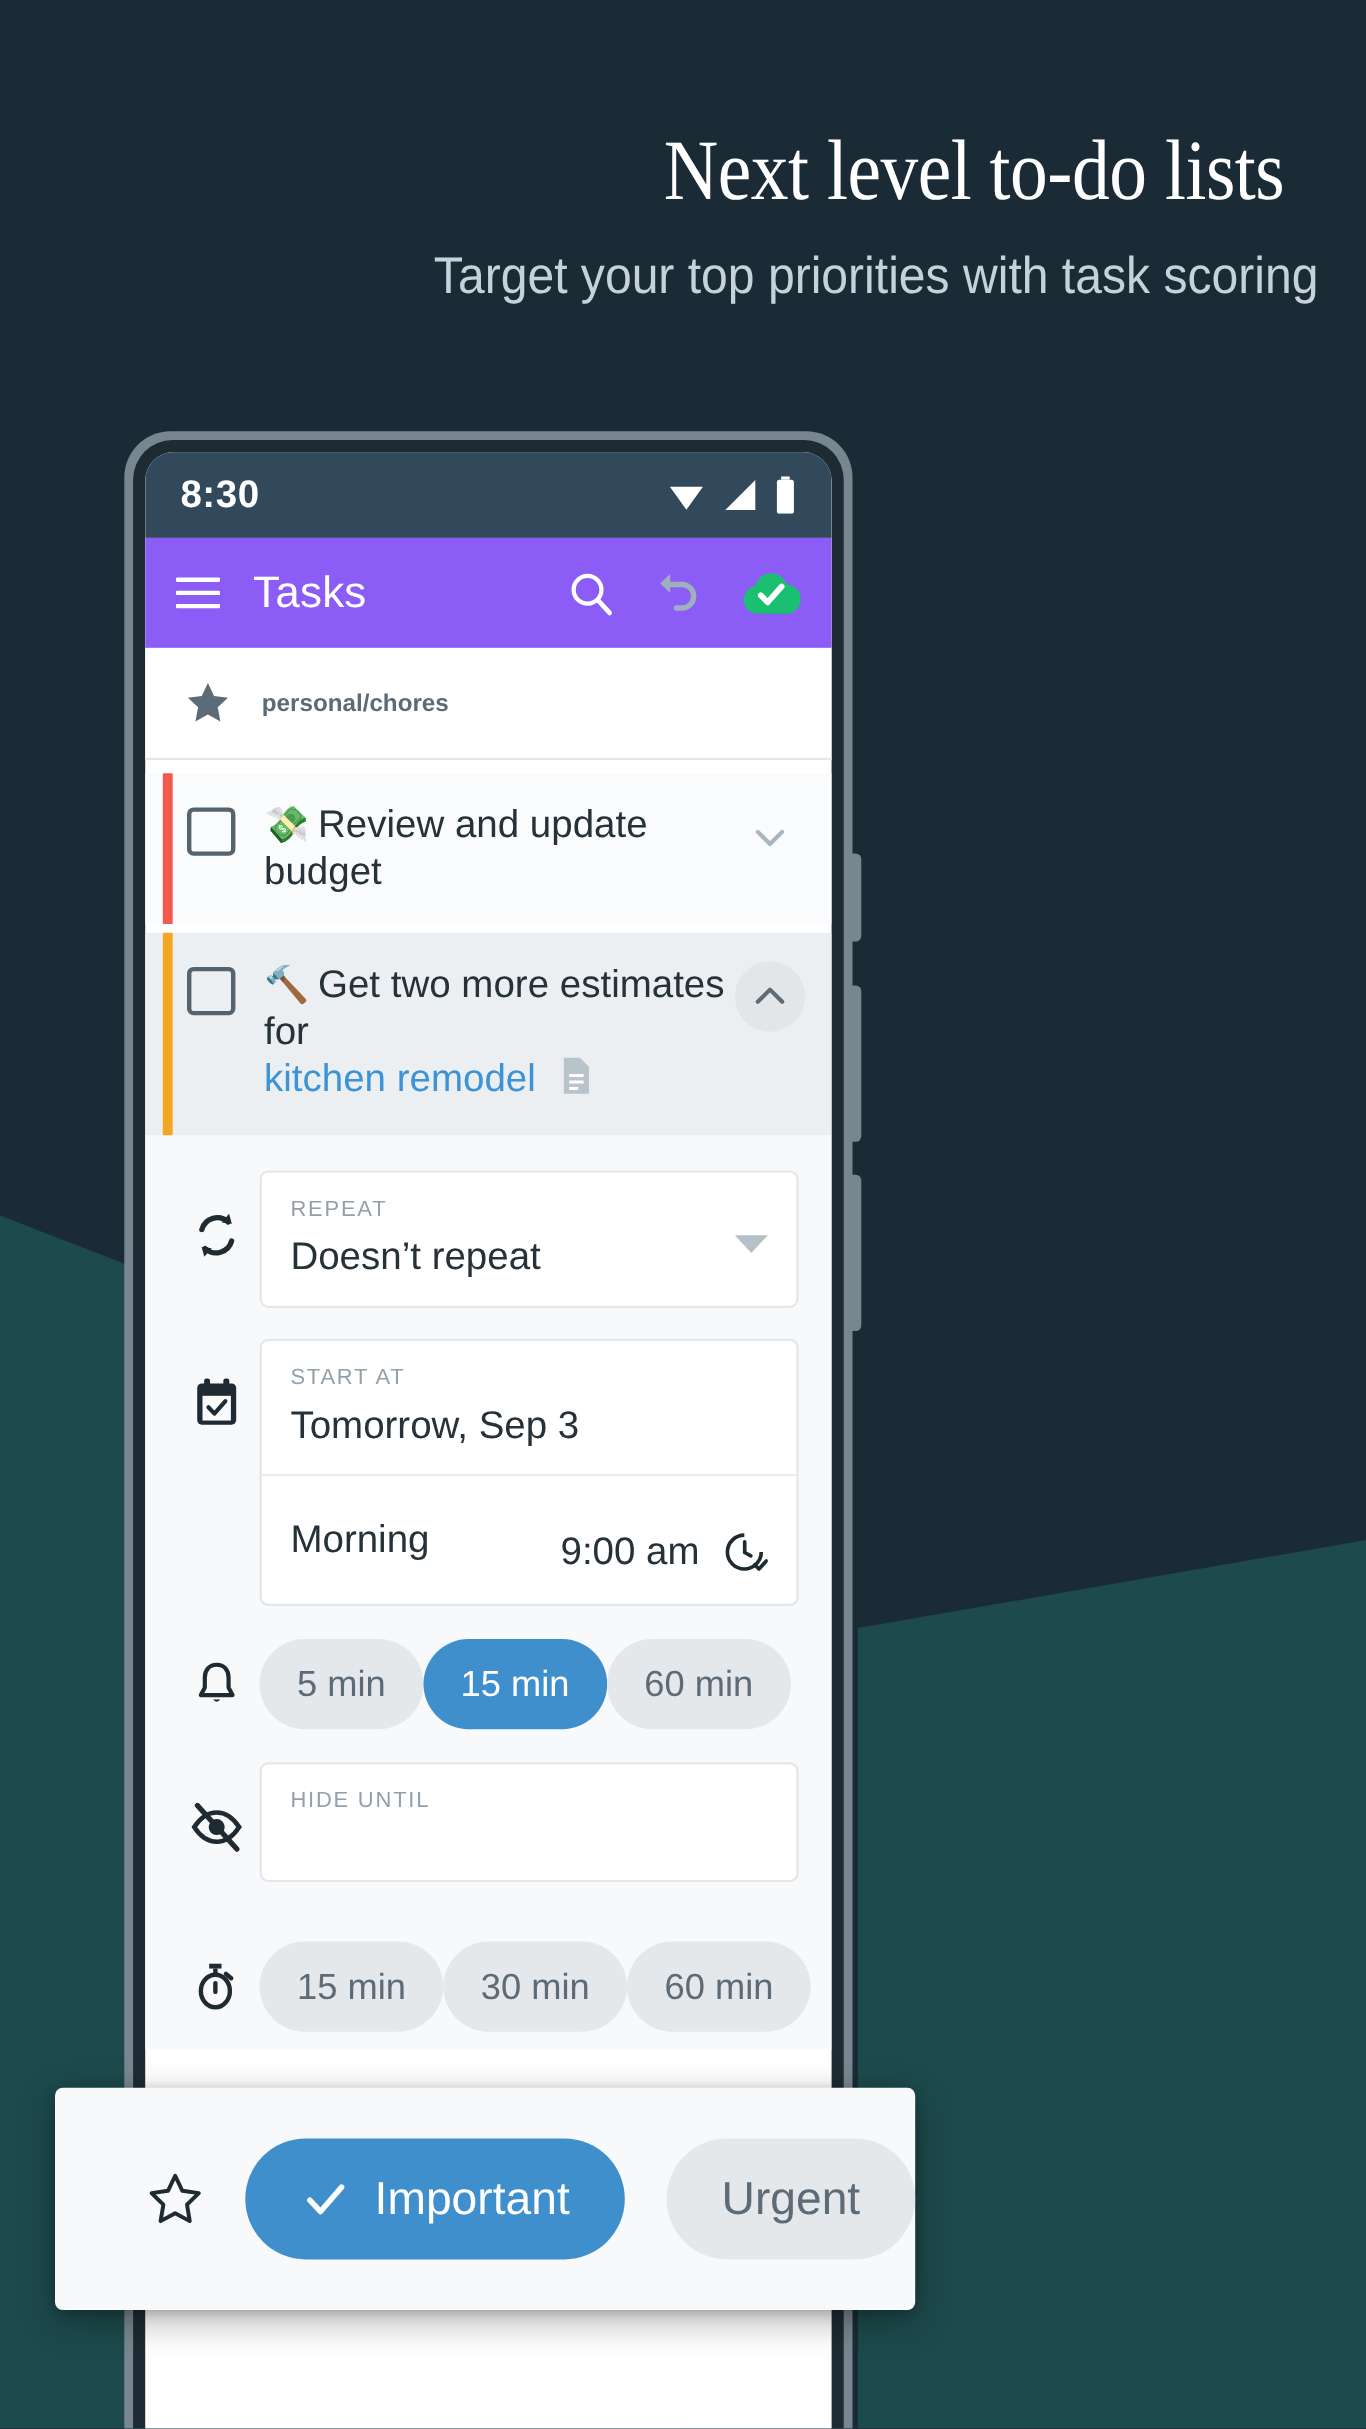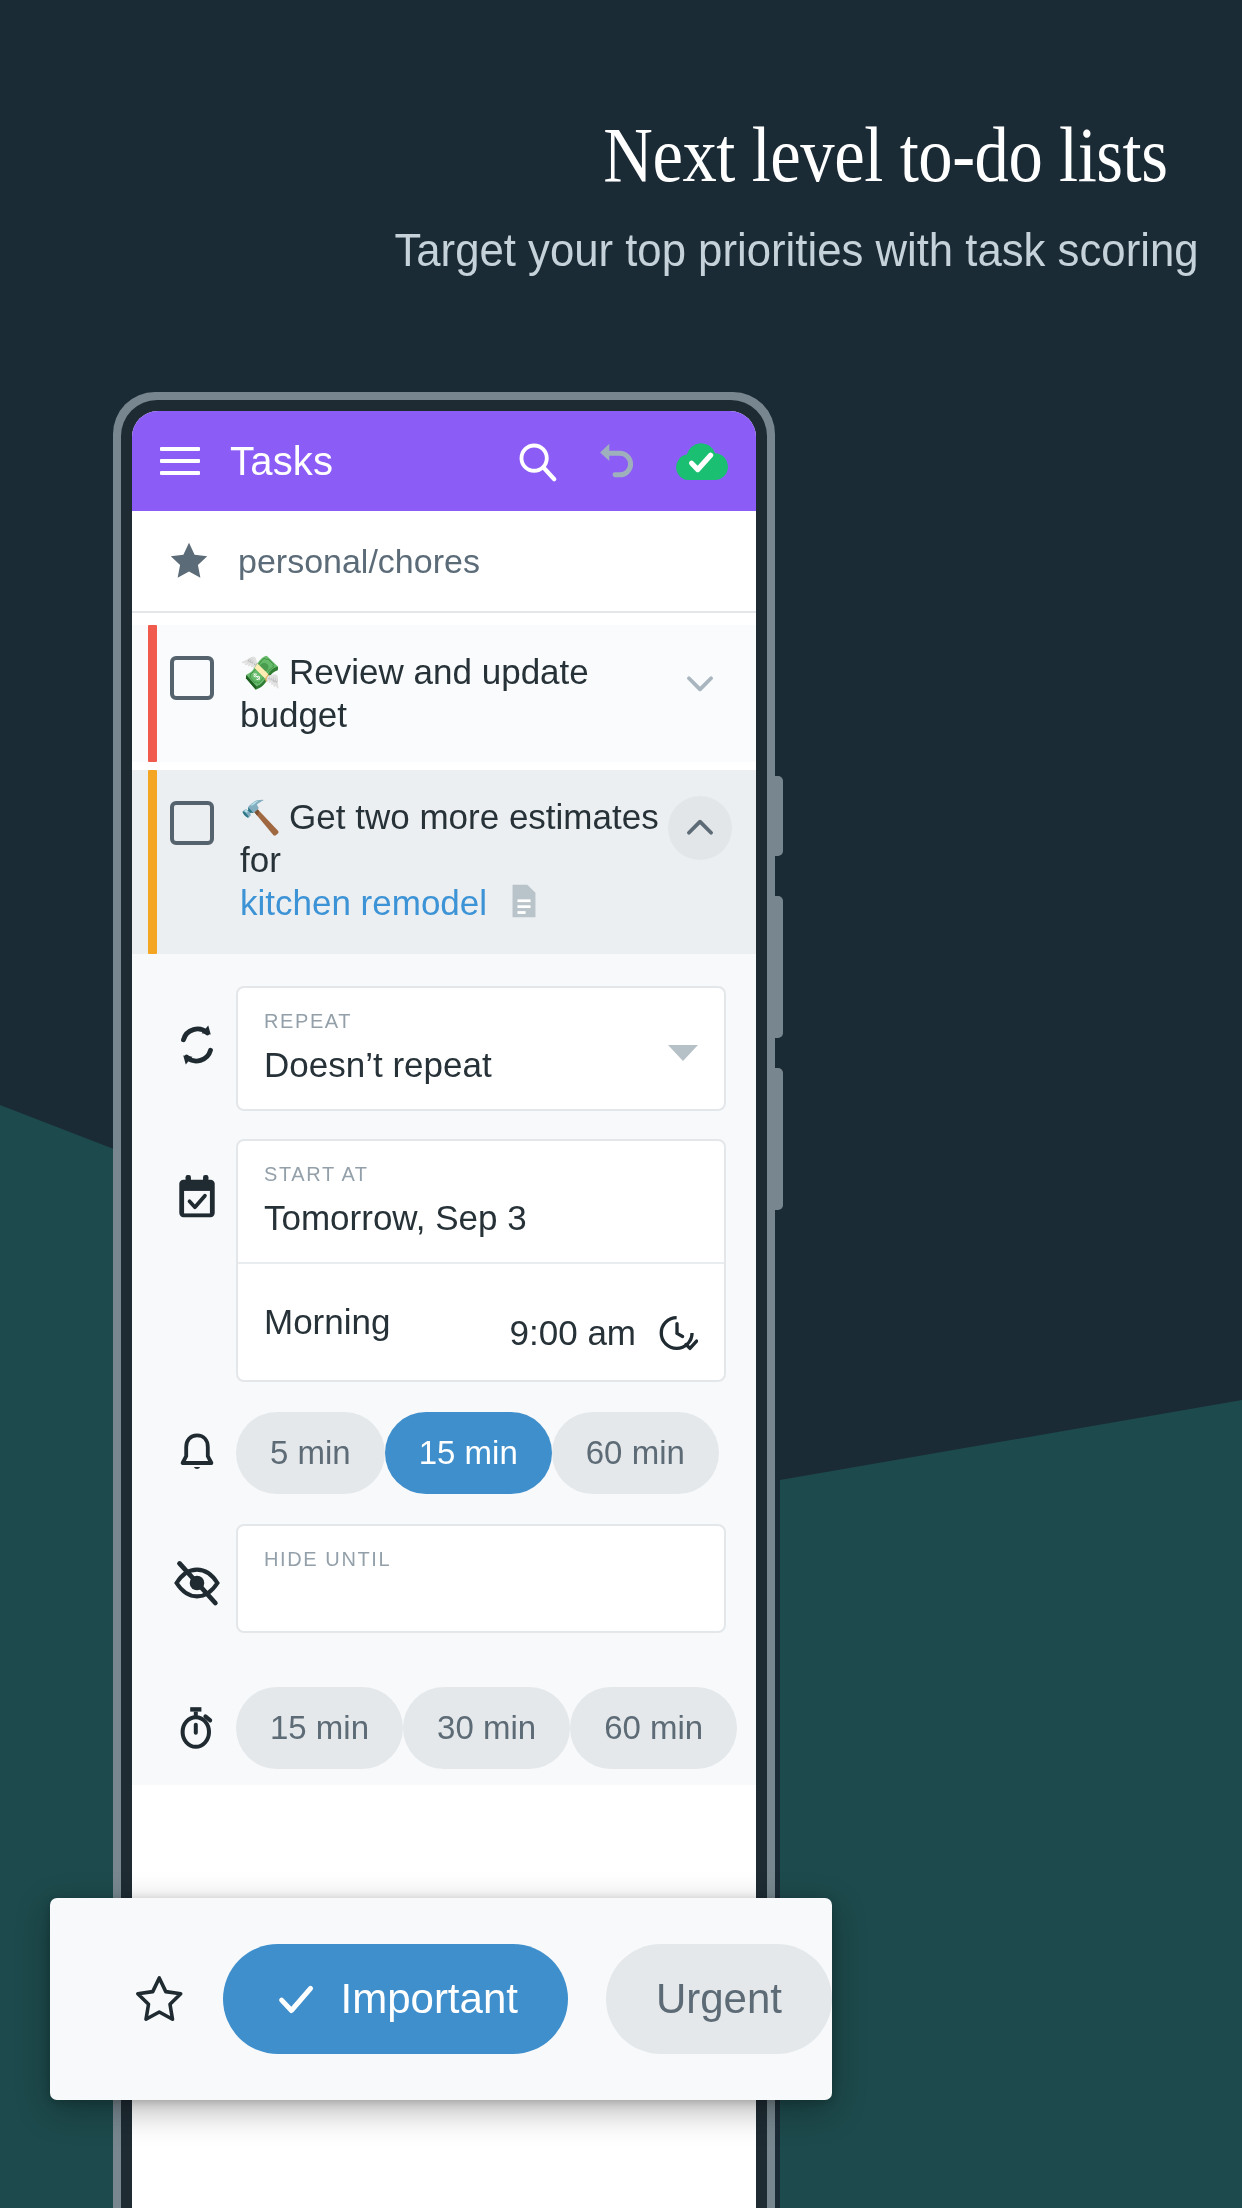--- a/index.html
+++ b/index.html
@@ -88,21 +88,21 @@
   .appbar-title { color: #fff; font-size: 40px; margin-left: 30px; flex: 1; letter-spacing: 0.2px; }
   .appbar-actions { display: flex; align-items: center; gap: 34px; }
   .sync-cloud { width: 54px; height: 46px; position: relative; }
 
   
   .list-header {
     height: 102px; display: flex; align-items: center;
     padding: 0 36px; background: #ffffff;
     border-bottom: 2px solid #e4e7ea;
   }
-  .list-header .lbl { font-size: 34px; color: #5b6b78; margin-left: 28px; }
+  .list-header .lbl { font-size: 22px; color: #5b6b78; margin-left: 28px; font-weight: bold; }
 
   
   .task-row {
     position: relative; display: flex; align-items: flex-start;
     padding: 26px 24px 26px 38px; min-height: 104px;
   }
   .task-row.first { background: #fafbfc; margin-top: 12px; }
   .task-row.second { background: #eceff1; margin-top: 8px; }
   .prio-bar { position: absolute; left: 16px; top: 0; bottom: 0; width: 9px; border-radius: 1px; }
   .cbox {
@@ -173,20 +173,35 @@
   </div>
 
   <div class="btn-vol v1"></div>
   <div class="btn-vol v2"></div>
   <div class="btn-vol v3"></div>
 
   <div class="phone">
    <div class="phone-inner">
     <div class="screen">
 
+      <div class="statusbar">
+        <div class="status-time">8:30</div>
+        <div class="status-icons">
+          <svg width="36" height="30" viewBox="0 0 24 20">
+            <path d="M2 5 L12 19 L22 5 Z" fill="#fff"></path>
+          </svg>
+          <svg width="34" height="30" viewBox="0 0 24 22">
+            <path d="M22 1 L22 21 L2 21 Z" fill="#fff"></path>
+          </svg>
+          <svg width="20" height="34" viewBox="0 0 12 22">
+            <rect x="3.5" y="0" width="5" height="2" fill="#fff"></rect>
+            <rect x="1" y="2" width="10" height="20" rx="1.5" fill="#fff"></rect>
+          </svg>
+        </div>
+      </div>
 
       <div class="appbar">
         <div class="hamburger">
           <i></i>
               <i></i>
               <i></i>
         </div>
         <div class="appbar-title">Tasks</div>
         <div class="appbar-actions">
           <svg width="46" height="46" viewBox="0 0 24 24">

